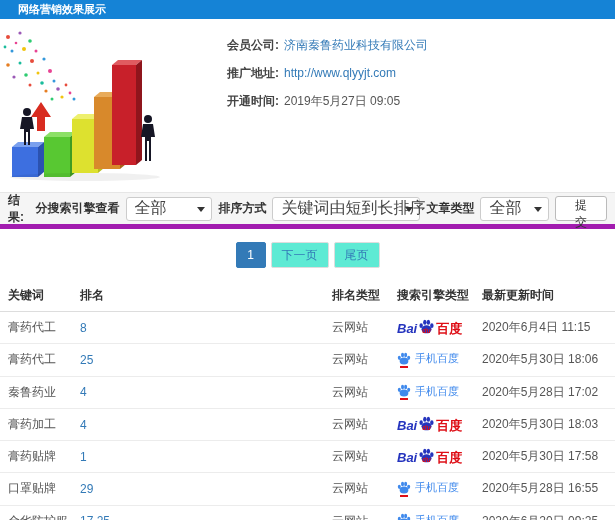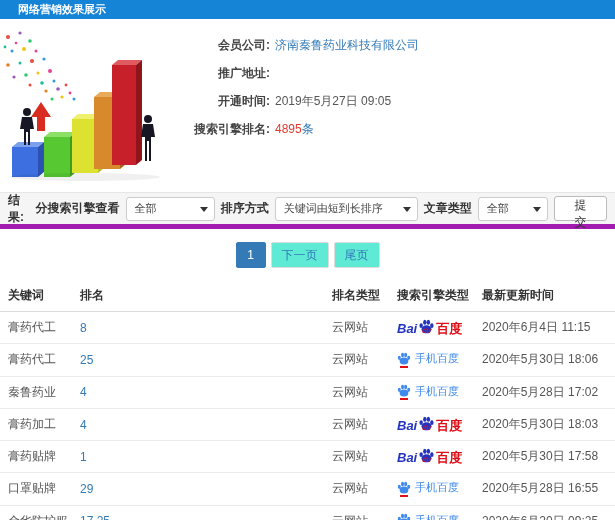--- a/index.html
+++ b/index.html
@@ -1,39 +1,39 @@
 <!DOCTYPE html>
 <html><head>
 <meta charset="utf-8">
 <style>
   * { margin:0; padding:0; box-sizing:border-box; }
   html,body { width:615px; height:520px; overflow:hidden; background:#fff;
     font-family:"Liberation Sans","DejaVu Sans",sans-serif; }
   .titlebar { height:19px; background:#1583d6; color:#fff; font-size:11px;
     line-height:19px; padding-left:18px; font-weight:bold; }
   
-  .info-section { display:flex; margin-top:6px; height:160px; }
+  .info-section { display:flex; margin-top:6px; height:160px;gap:9px; }
   .illustration { width:172px; height:160px; flex:none; }
   .info-panel { padding-top:6px; }
   .info-row { display:flex; height:28px; align-items:center; font-size:12px; }
   .info-label { width:98px; text-align:right; font-weight:bold; color:#444; flex:none; }
   .info-value { margin-left:5px; color:#555; }
   .info-value.link { color:#337ab7; cursor:pointer; }
   .val-red { color:#e4392e; }
   .val-blue { color:#337ab7; }
   
   .filterbar { margin-top:7px; height:37px; background:#f5f5f5;
     border-top:1px solid #e6e6e6; border-bottom:5px solid #a21caf;
     display:flex; align-items:center; padding:0 8px; font-size:12px; }
   .result-label { font-weight:bold; color:#333; }
   .filter-controls { margin-left:auto; display:flex; align-items:center; gap:6px; }
   .filter-lab { font-weight:bold; color:#333; white-space:nowrap; }
   .sel { position:relative; background:#fff; border:1px solid #ccc; border-radius:3px;
-    height:24px; display:flex; align-items:center; padding:0 18px 0 8px;
-    font-size:11px; color:#444; cursor:pointer; white-space:nowrap; }
+    height:24px; display:flex; padding:0 18px 0 8px;
+    font-size:16px; color:#444; cursor:pointer; white-space:nowrap; }
   .sel .arrow { position:absolute; right:6px; top:9px; width:0; height:0;
     border-left:4px solid transparent; border-right:4px solid transparent;
     border-top:5px solid #333; }
   .sel.w1 { width:92px; } .sel.w2 { width:148px; } .sel.w3 { width:72px; }
   .btn-submit { height:25px; padding:0 14px; background:#fff; border:1px solid #bbb;
     border-radius:3px; font-size:12px; color:#333; cursor:pointer; }
   
   .pagination { display:flex; justify-content:center; gap:5px; margin:13px 0 11px 0; }
   .page-btn { min-width:30px; height:26px; padding:0 10px; border:1px solid #ddd;
     border-radius:2px; background:#5eead4; color:#337ab7; font-size:12px;
@@ -142,28 +142,25 @@
       <ellipse cx="85" cy="152" rx="75" ry="4" fill="#000" opacity="0.06"></ellipse>
     </svg>
   </div>
   <div class="info-panel">
     <div class="info-row">
       <span class="info-label">会员公司:</span>
       <span class="info-value link">济南秦鲁药业科技有限公司</span>
     </div>
     <div class="info-row">
       <span class="info-label">推广地址:</span>
+      <span class="info-value link">http://www.qlyyjt.com</span>
     </div>
     <div class="info-row">
       <span class="info-label">开通时间:</span>
       <span class="info-value">2019年5月27日 09:05</span>
-    </div>
-    <div class="info-row">
-      <span class="info-label">搜索引擎排名:</span>
-      <span class="info-value"><span class="val-red">4895</span><span class="val-blue">条</span></span>
     </div>
   </div>
 </div>
 
 <div class="filterbar">
   <span class="result-label">结果:</span>
   <div class="filter-controls">
     <span class="filter-lab">分搜索引擎查看</span>
     <div class="sel w1">
       <span>全部</span>

